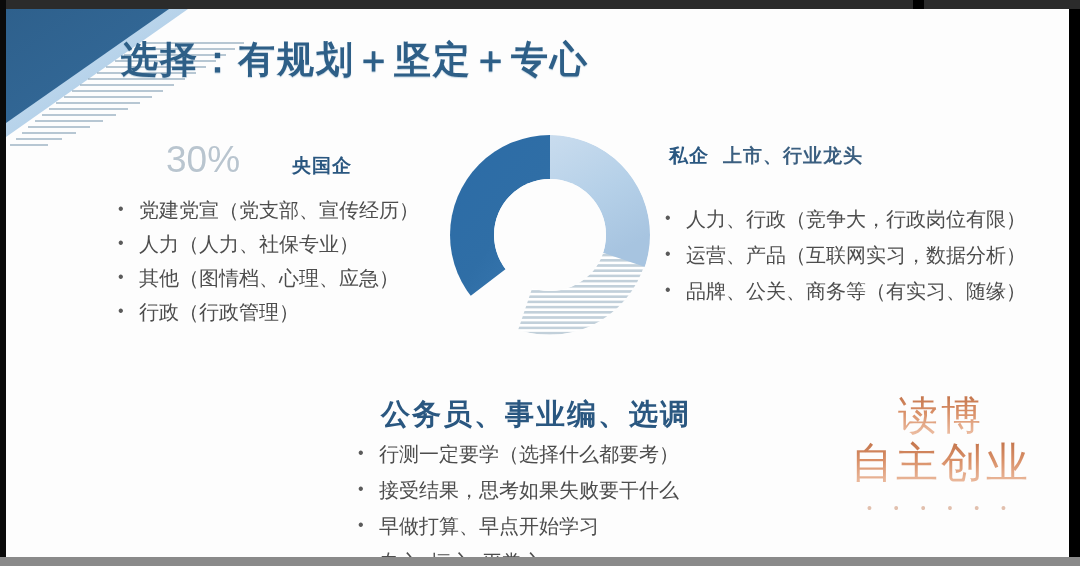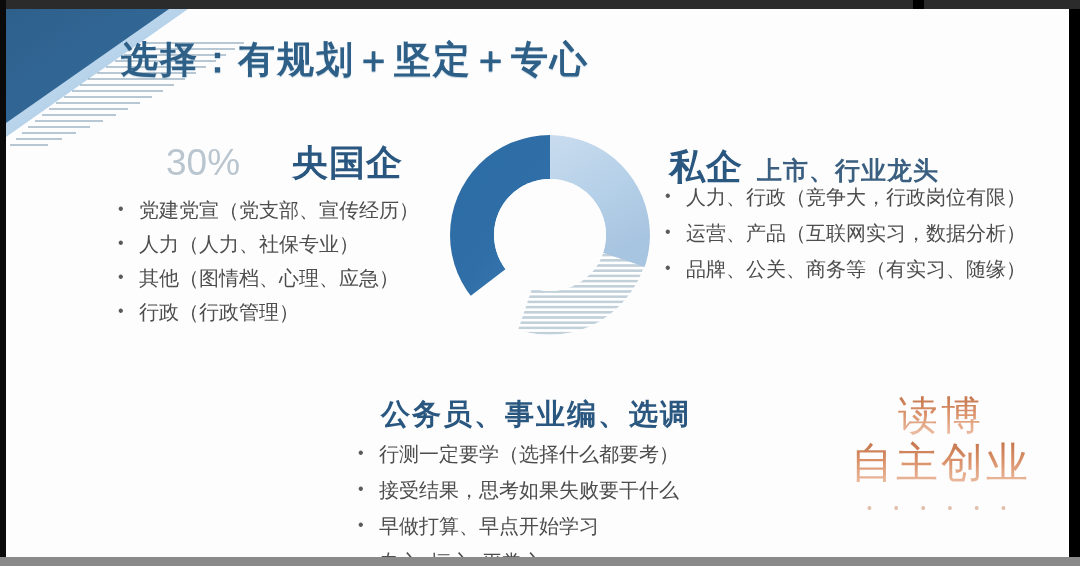--- a/index.html
+++ b/index.html
@@ -82,28 +82,28 @@
   .pct {
     font-family: "Liberation Sans", "DejaVu Sans", sans-serif;
     font-size: 37px;
     font-weight: 400;
     color: #b9c5cf;
     text-shadow: 1px 1px 0 rgba(255,255,255,0.9);
     letter-spacing: 0px;
   }
   .cat-main {
     font-family: "DejaVu Serif", "Liberation Serif", serif;
-    font-size: 36px;
+    font-size: 19px;
     font-weight: bold;
     color: #2a5780;
     letter-spacing: 1px;
   }
   .cat-sub {
     font-family: "DejaVu Serif", "Liberation Serif", serif;
-    font-size: 25px;
+    font-size: 19px;
     font-weight: bold;
     color: #3b5f80;
     letter-spacing: 1px;
   }
 
   
   .bullets {
     position: absolute;
     list-style: none;
     margin: 0;
@@ -268,21 +268,21 @@
       </g>
 
       <circle cx="106" cy="106" r="56" fill="#fdfdfd"></circle>
     </svg>
 
     <div class="headrow" style="left:663px; top:134px;">
       <span class="cat-main">私企</span>
       <span class="cat-sub" style="margin-left:14px;">上市、行业龙头</span>
     </div>
 
-    <ul class="bullets" style="left:655px; top:170px; line-height:36px;text-align:center;">
+    <ul class="bullets" style="left:655px; top:192px; line-height:36px;text-align:center;">
       <li class="has-dot">人力、行政（竞争大，行政岗位有限）</li>
       <li class="has-dot">运营、产品（互联网实习，数据分析）</li>
       <li class="has-dot">品牌、公关、商务等（有实习、随缘）</li>
     </ul>
 
     <div class="bottom-head">公务员、事业编、选调</div>
 
     <ul class="bullets" style="left:348px; top:427px; line-height:36px;">
       <li class="has-dot">行测一定要学（选择什么都要考）</li>
       <li class="has-dot">接受结果，思考如果失败要干什么</li>

